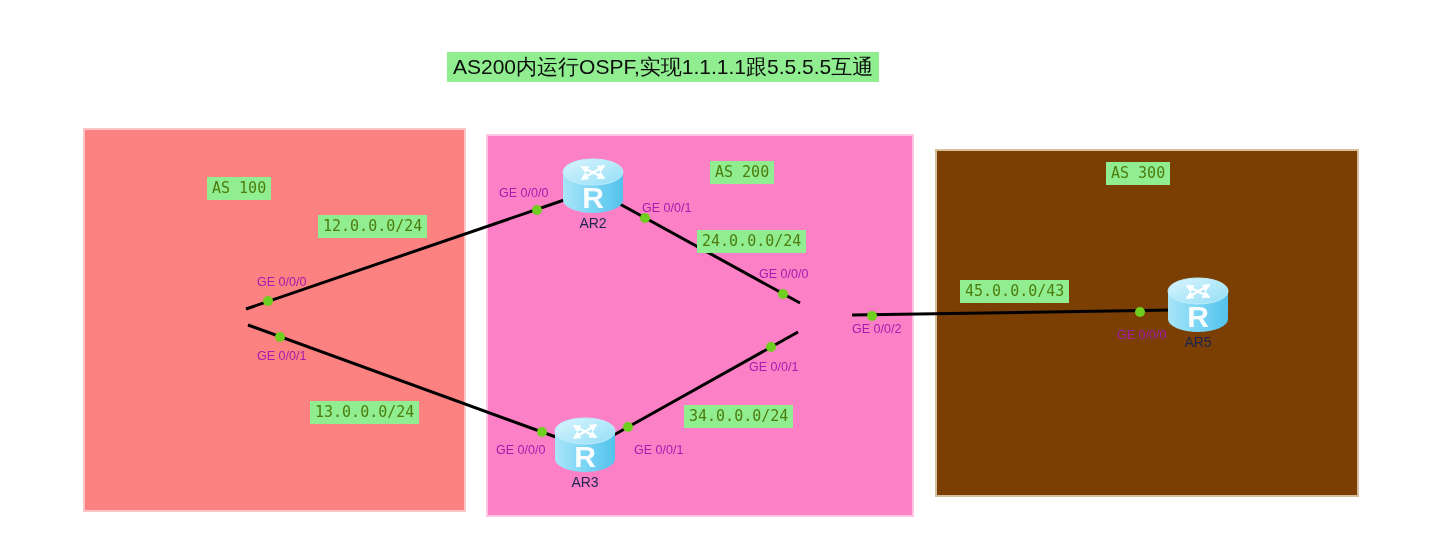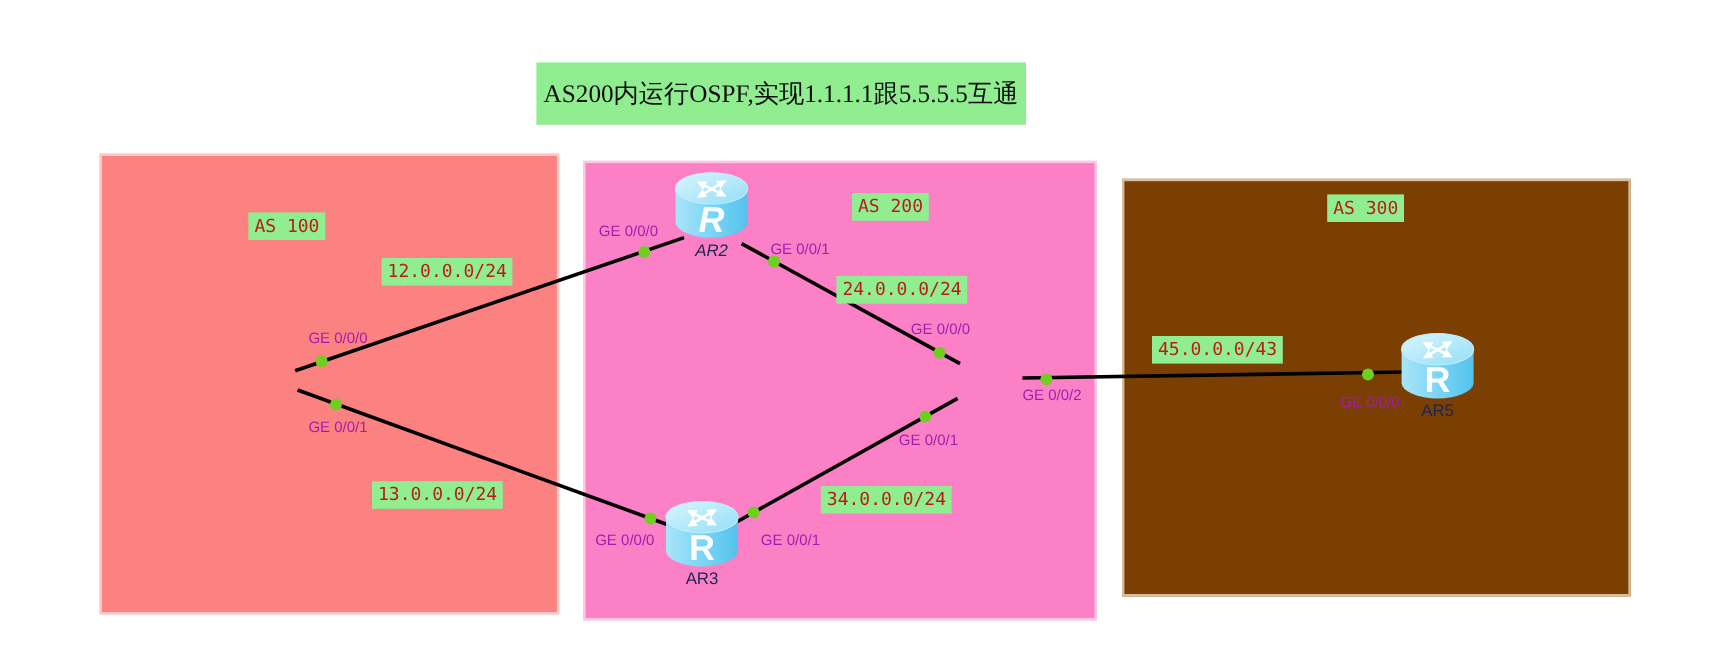--- a/index.html
+++ b/index.html
@@ -7,27 +7,27 @@
     position:relative; width:1430px; height:558px; background:#ffffff;
     overflow:hidden; font-family:"Liberation Sans", sans-serif;
   }
   .region { position:absolute; box-sizing:border-box; }
   .region.as100 { left:83px;  top:128px; width:383px; height:384px; background:#FB8280; border:2px solid rgba(255,255,255,0.55); }
   .region.as200 { left:486px; top:134px; width:428px; height:383px; background:#FC80C5; border:2px solid rgba(255,255,255,0.55); }
   .region.as300 { left:935px; top:149px; width:424px; height:348px; background:#7B3F04; border:2px solid #d7bf9d; }
 
   .tag {
     position:absolute; font-family:"DejaVu Sans Mono", monospace;
-    font-size:15px; line-height:1.25; color:#b91c1c; background:#90EE90;
+    font-size:15px; line-height:1.25; color:#4d7c0f; background:#90EE90;
     padding:2px 5px; white-space:nowrap;
   }
   .title-tag {
     position:absolute; left:447px; top:52px;
-    font-family:Liberation Serif, serif; font-size:21px; line-height:1.25;
-    color:#0d0d0d; background:#90EE90; padding:13px 6px; white-space:nowrap;
+    font-family:Liberation Sans, sans-serif; font-size:21px; line-height:1.25;
+    color:#0d0d0d; background:#90EE90; padding:2px 6px; white-space:nowrap;
   }
   .iflabel {
     position:absolute; font-size:12.5px; color:#a21caf; white-space:nowrap;
     font-family:"Liberation Sans", sans-serif;
   }
   .links-layer { position:absolute; left:0; top:0; width:1430px; height:558px; }
   .router { position:absolute; width:64px; height:76px; }
   .router-icon-svg { position:absolute; left:0; top:0; width:64px; height:58px; }
   .router-name {
     position:absolute; top:58px; left:0; width:100%; text-align:center;
@@ -107,21 +107,21 @@
   <span class="iflabel" style="left:257px;  top:349px;">GE 0/0/1</span>
   <span class="iflabel" style="left:499px;  top:186px;">GE 0/0/0</span>
   <span class="iflabel" style="left:642px;  top:201px;">GE 0/0/1</span>
   <span class="iflabel" style="left:496px;  top:443px;">GE 0/0/0</span>
   <span class="iflabel" style="left:634px;  top:443px;">GE 0/0/1</span>
   <span class="iflabel" style="left:759px;  top:267px;">GE 0/0/0</span>
   <span class="iflabel" style="left:749px;  top:360px;">GE 0/0/1</span>
   <span class="iflabel" style="left:852px;  top:322px;">GE 0/0/2</span>
   <span class="iflabel" style="left:1117px; top:328px;">GE 0/0/0</span>
 
-  <div class="router" style="left:561px; top:142px;font-style:italic;">
+  <div class="router" style="left:561px; top:157px;">
     <svg class="router-icon-svg">
         <use href="#router-icon"></use>
       </svg>
     <div class="router-name">AR2</div>
   </div>
   <div class="router" style="left:553px; top:416px;">
     <svg class="router-icon-svg">
         <use href="#router-icon"></use>
       </svg>
     <div class="router-name">AR3</div>

